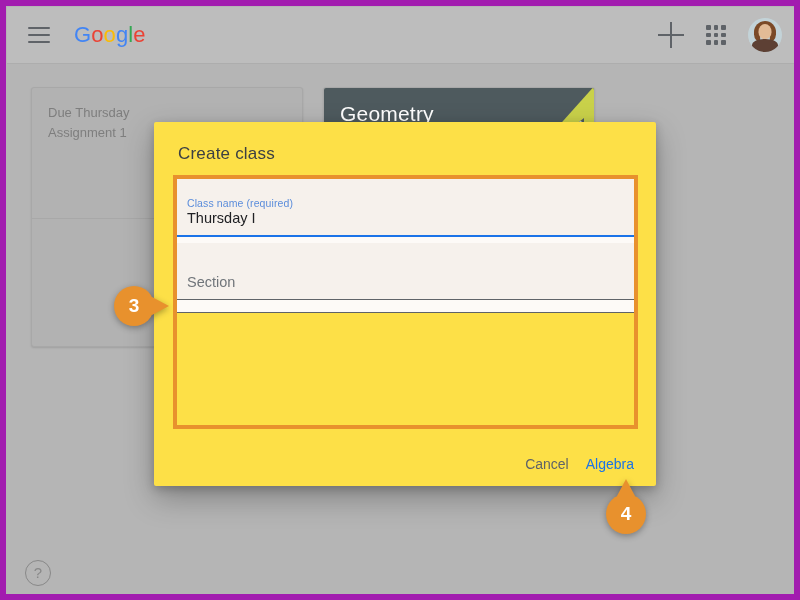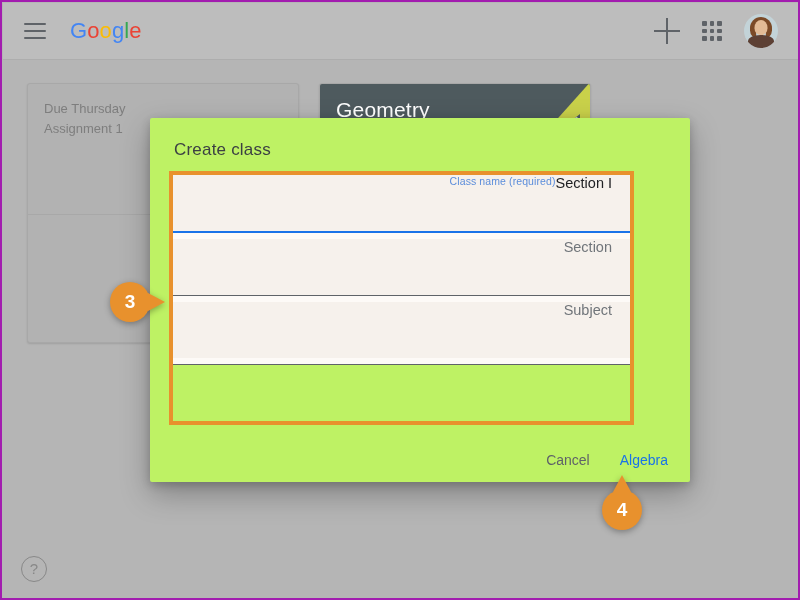--- a/index.html
+++ b/index.html
@@ -8,21 +8,21 @@
     width: 800px; height: 600px;
     font-family: "Liberation Sans", sans-serif;
     background: #ffffff;
     overflow: hidden;
   }
 
   #screen {
     position: relative;
     width: 800px; height: 600px;
     background: #b5b5b5;
-    border: 2px solid #a21caf;
+    border: 6px solid #a21caf;
     overflow: hidden;
   }
 
   
   #appbar {
     position: absolute; left: 1px; top: 1px;
     width: 798px; height: 57px;
     background: #bdbdbd;
     border-bottom: 1px solid #adadad;
     display: flex; align-items: center;
@@ -164,55 +164,55 @@
     position: absolute; left: 19px; top: 554px;
     width: 26px; height: 26px; border-radius: 50%;
     border: 1.6px solid #888; color: #888;
     font-size: 15px; text-align: center; line-height: 23px;
     cursor: pointer; user-select: none;
   }
 
   
   #dialog {
     position: absolute; left: 148px; top: 116px;
-    width: 540px; height: 364px;
-    background: #bef264; border-radius: 2px;
+    width: 502px; height: 364px;
+    background: #fde047; border-radius: 2px;
     box-shadow: 0 12px 30px rgba(0,0,0,.28), 0 3px 10px rgba(0,0,0,.2);
     z-index: 40;
   }
   #dialog-title {
     font-size: 17px; color: #3c4043; font-weight: 400;
     padding: 22px 0 0 24px; letter-spacing: .2px;
   }
 
   #fields-highlight {
     position: absolute; left: 19px; top: 53px;
     width: 465px; height: 254px;
     border: 4px solid #e8912d;
     padding: 0;
   }
   .field {
     position: relative; background: #f6f1ec;
-    height: 56px; padding: 0 18px;
-    display: flex; flex-direction: row; justify-content: flex-end;
+    height: 56px; padding: 0 10px;
+    display: flex; flex-direction: column; justify-content: flex-end;
   }
   .field.spacer { background: #fdfaf7; height: 6px; }
   .field-underline { height: 1px; background: #5f6368; }
   .field-underline.focused { height: 2px; background: #1a73e8; }
 
   .field-label {
     font-size: 10.5px; color: #5b8ddb; letter-spacing: .1px;
     margin-bottom: 1px;
   }
   .field-value { font-size: 14.5px; color: #202124; margin-bottom: 9px; }
   .field-placeholder { font-size: 14.5px; color: #70757a; margin-bottom: 9px; }
 
   #dialog-actions {
     position: absolute; right: 22px; bottom: 14px;
-    display: flex; align-items: center; gap: 30px; margin-left: 20px;
+    display: flex; align-items: center; gap: 17px; margin-left: 20px;
   }
   #cancel-button {
     font-size: 14px; color: #5f6368; cursor: pointer;
     background: none; border: none; font-family: inherit;
   }
   #create-button {
     font-size: 14px; color: #1a73e8; cursor: pointer;
     background: none; border: none; font-family: inherit;
   }
 
@@ -306,34 +306,31 @@
 
   <div id="help-icon">?</div>
 
   <div id="dialog">
     <div id="dialog-title">Create class</div>
 
     <div id="fields-highlight">
 
       <div class="field">
         <div class="field-label">Class name (required)</div>
-        <div class="field-value">Section I</div>
+        <div class="field-value">Thursday I</div>
       </div>
       <div class="field-underline focused"></div>
       <div class="field spacer"></div>
 
       <div class="field">
         <div class="field-placeholder">Section</div>
       </div>
       <div class="field-underline"></div>
       <div class="field spacer"></div>
 
-      <div class="field">
-        <div class="field-placeholder">Subject</div>
-      </div>
       <div class="field spacer"></div>
 
       <div class="field-underline"></div>
     </div>
 
     <div id="dialog-actions">
       <button id="cancel-button">Cancel</button>
       <button id="create-button">Algebra</button>
     </div>
   </div>

